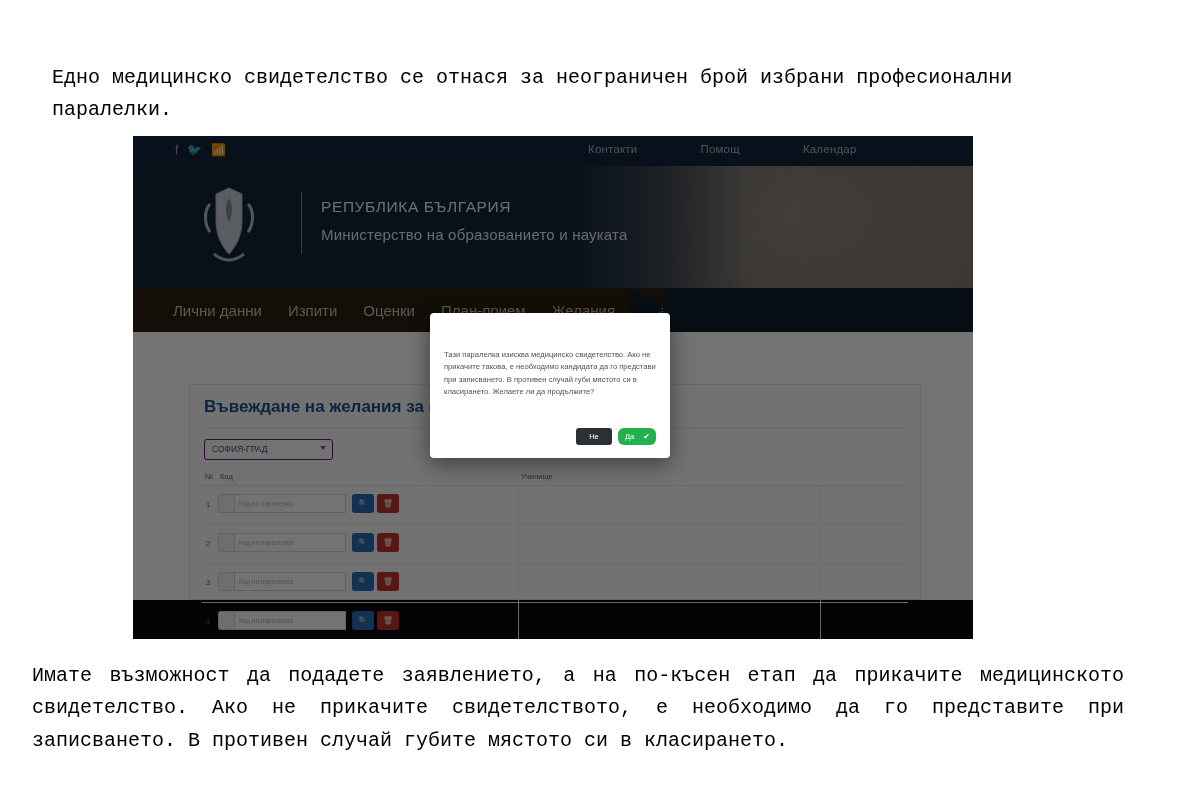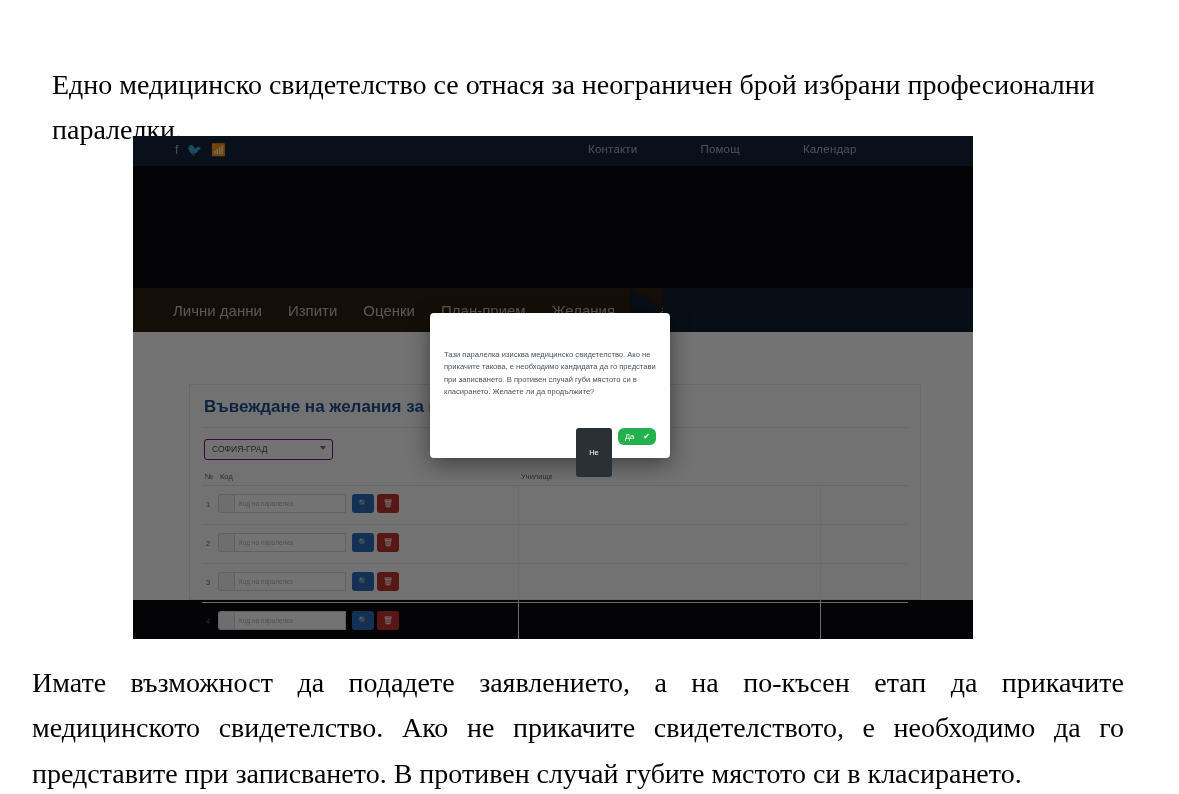--- a/index.html
+++ b/index.html
@@ -12,22 +12,22 @@
     height: 794px;
     position: relative;
     font-family: "Liberation Serif", serif;
     color: #000000;
     overflow: hidden;
   }
 
   
   .doc-par {
     position: absolute;
-    font-family: Liberation Serif, serif;
-    font-size: 28px;
+    font-family: Liberation Mono, monospace;
+    font-size: 20px;
     line-height: 1.62;
     color: #010101;
   }
   #par-top {
     left: 52px;
     top: 62px;
     width: 1070px;
     text-align: left;
   }
   #par-bottom {
@@ -359,21 +359,21 @@
     position: absolute;
     right: 58px; top: 0;
     min-width: 24px;
     height: 17px;
     background: #2b3035;
     color: #fff;
     border-radius: 3px;
     font-size: 7.5px;
     text-align: center;
     line-height: 17px;
-    padding: 16px 6px;
+    padding: 0 6px;
   }
   .btn-yes {
     position: absolute;
     right: 14px; top: 0;
     width: 38px;
     height: 17px;
     background: #22b14c;
     color: #fff;
     border-radius: 6px;
     font-size: 7.5px;
@@ -402,20 +402,32 @@
       <span>🐦</span>
       <span>📶</span>
     </div>
     <div class="links">
       <span>Контакти</span>
       <span>Помощ</span>
       <span>Календар</span>
     </div>
   </div>
 
+  <div class="header">
+    <svg class="coat" viewBox="0 0 62 84">
+      <path d="M31 4 L44 10 L44 36 C44 52 38 62 31 70 C24 62 18 52 18 36 L18 10 Z" fill="#d7dee6" stroke="#b9c3cd" stroke-width="1"></path>
+      <path d="M31 14 C27 20 27 30 31 38 C35 30 35 20 31 14 Z" fill="#8d99a6"></path>
+      <path d="M12 20 C6 26 6 40 12 48" stroke="#c5ced8" stroke-width="3" fill="none"></path>
+      <path d="M50 20 C56 26 56 40 50 48" stroke="#c5ced8" stroke-width="3" fill="none"></path>
+      <path d="M16 70 C26 78 36 78 46 70" stroke="#b6c1cc" stroke-width="3" fill="none"></path>
+    </svg>
+    <div class="divider"></div>
+    <div class="title1">РЕПУБЛИКА БЪЛГАРИЯ</div>
+    <div class="title2">Министерство на образованието и науката</div>
+  </div>
 
   <div class="navbar">
     <div class="items">
       <span>Лични данни</span>
       <span>Изпити</span>
       <span>Оценки</span>
       <span>План-прием</span>
       <span>Желания</span>
       <span>Класиране</span>
       <span>Изход</span>

